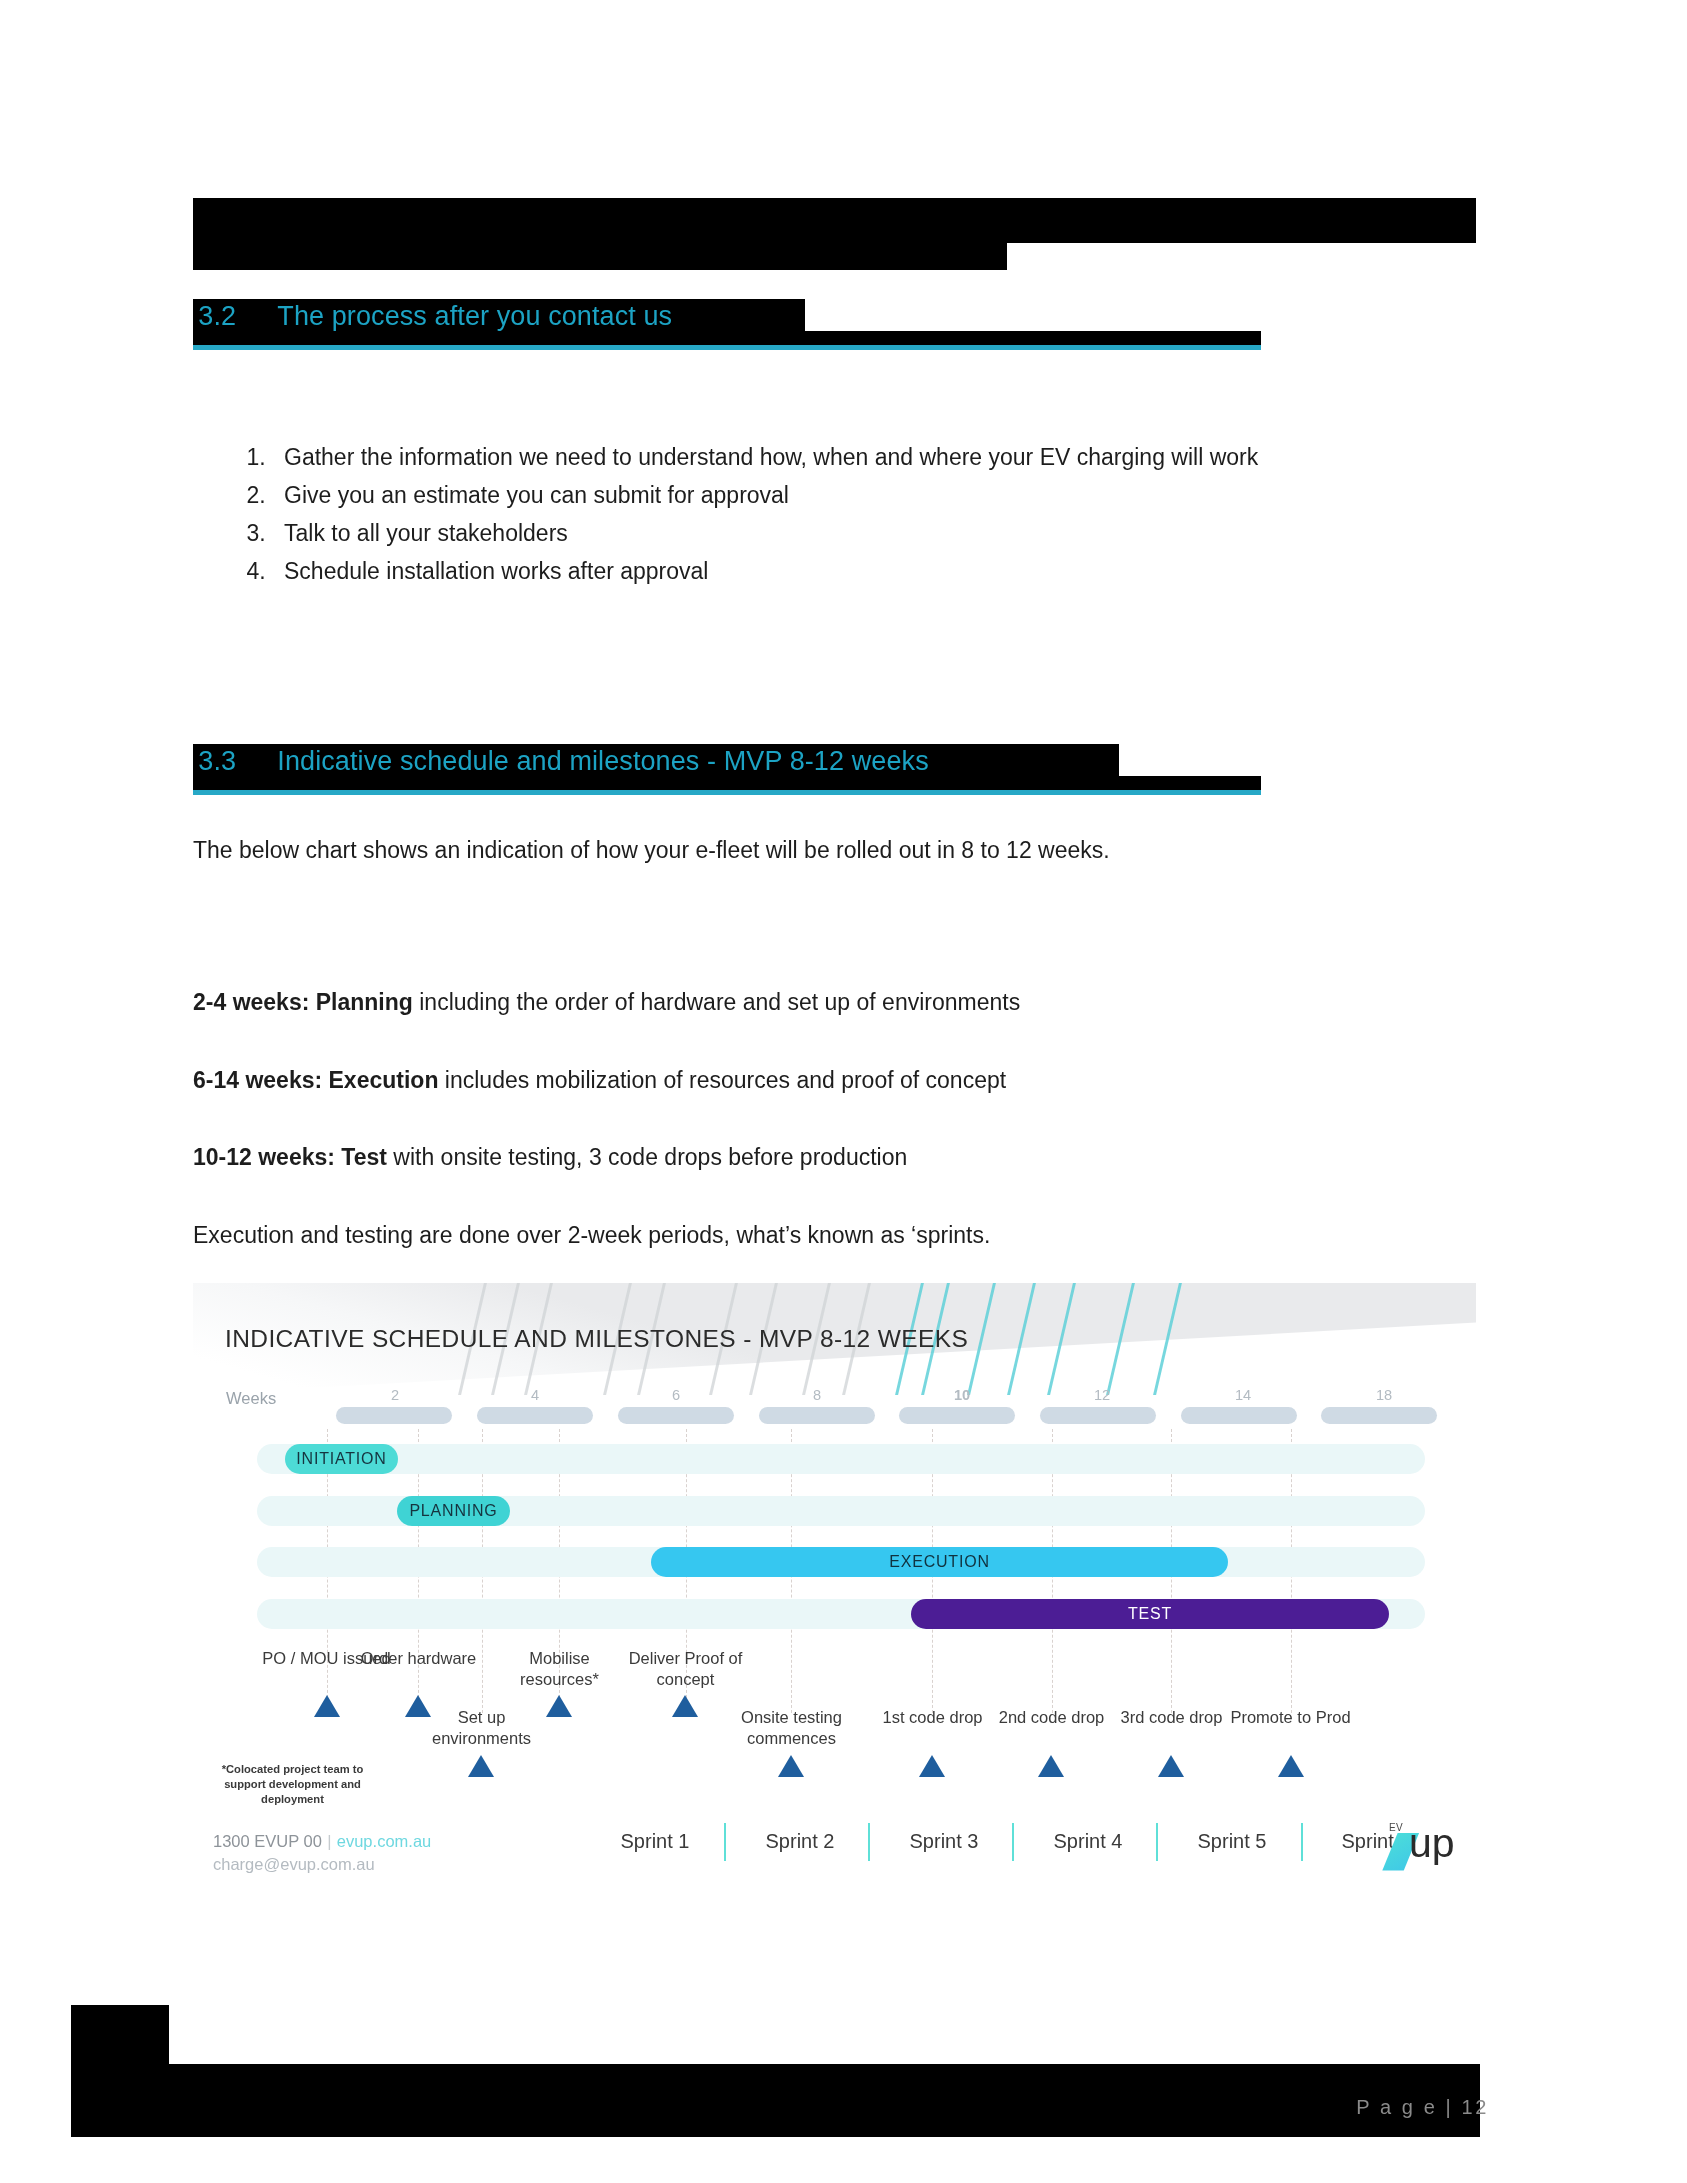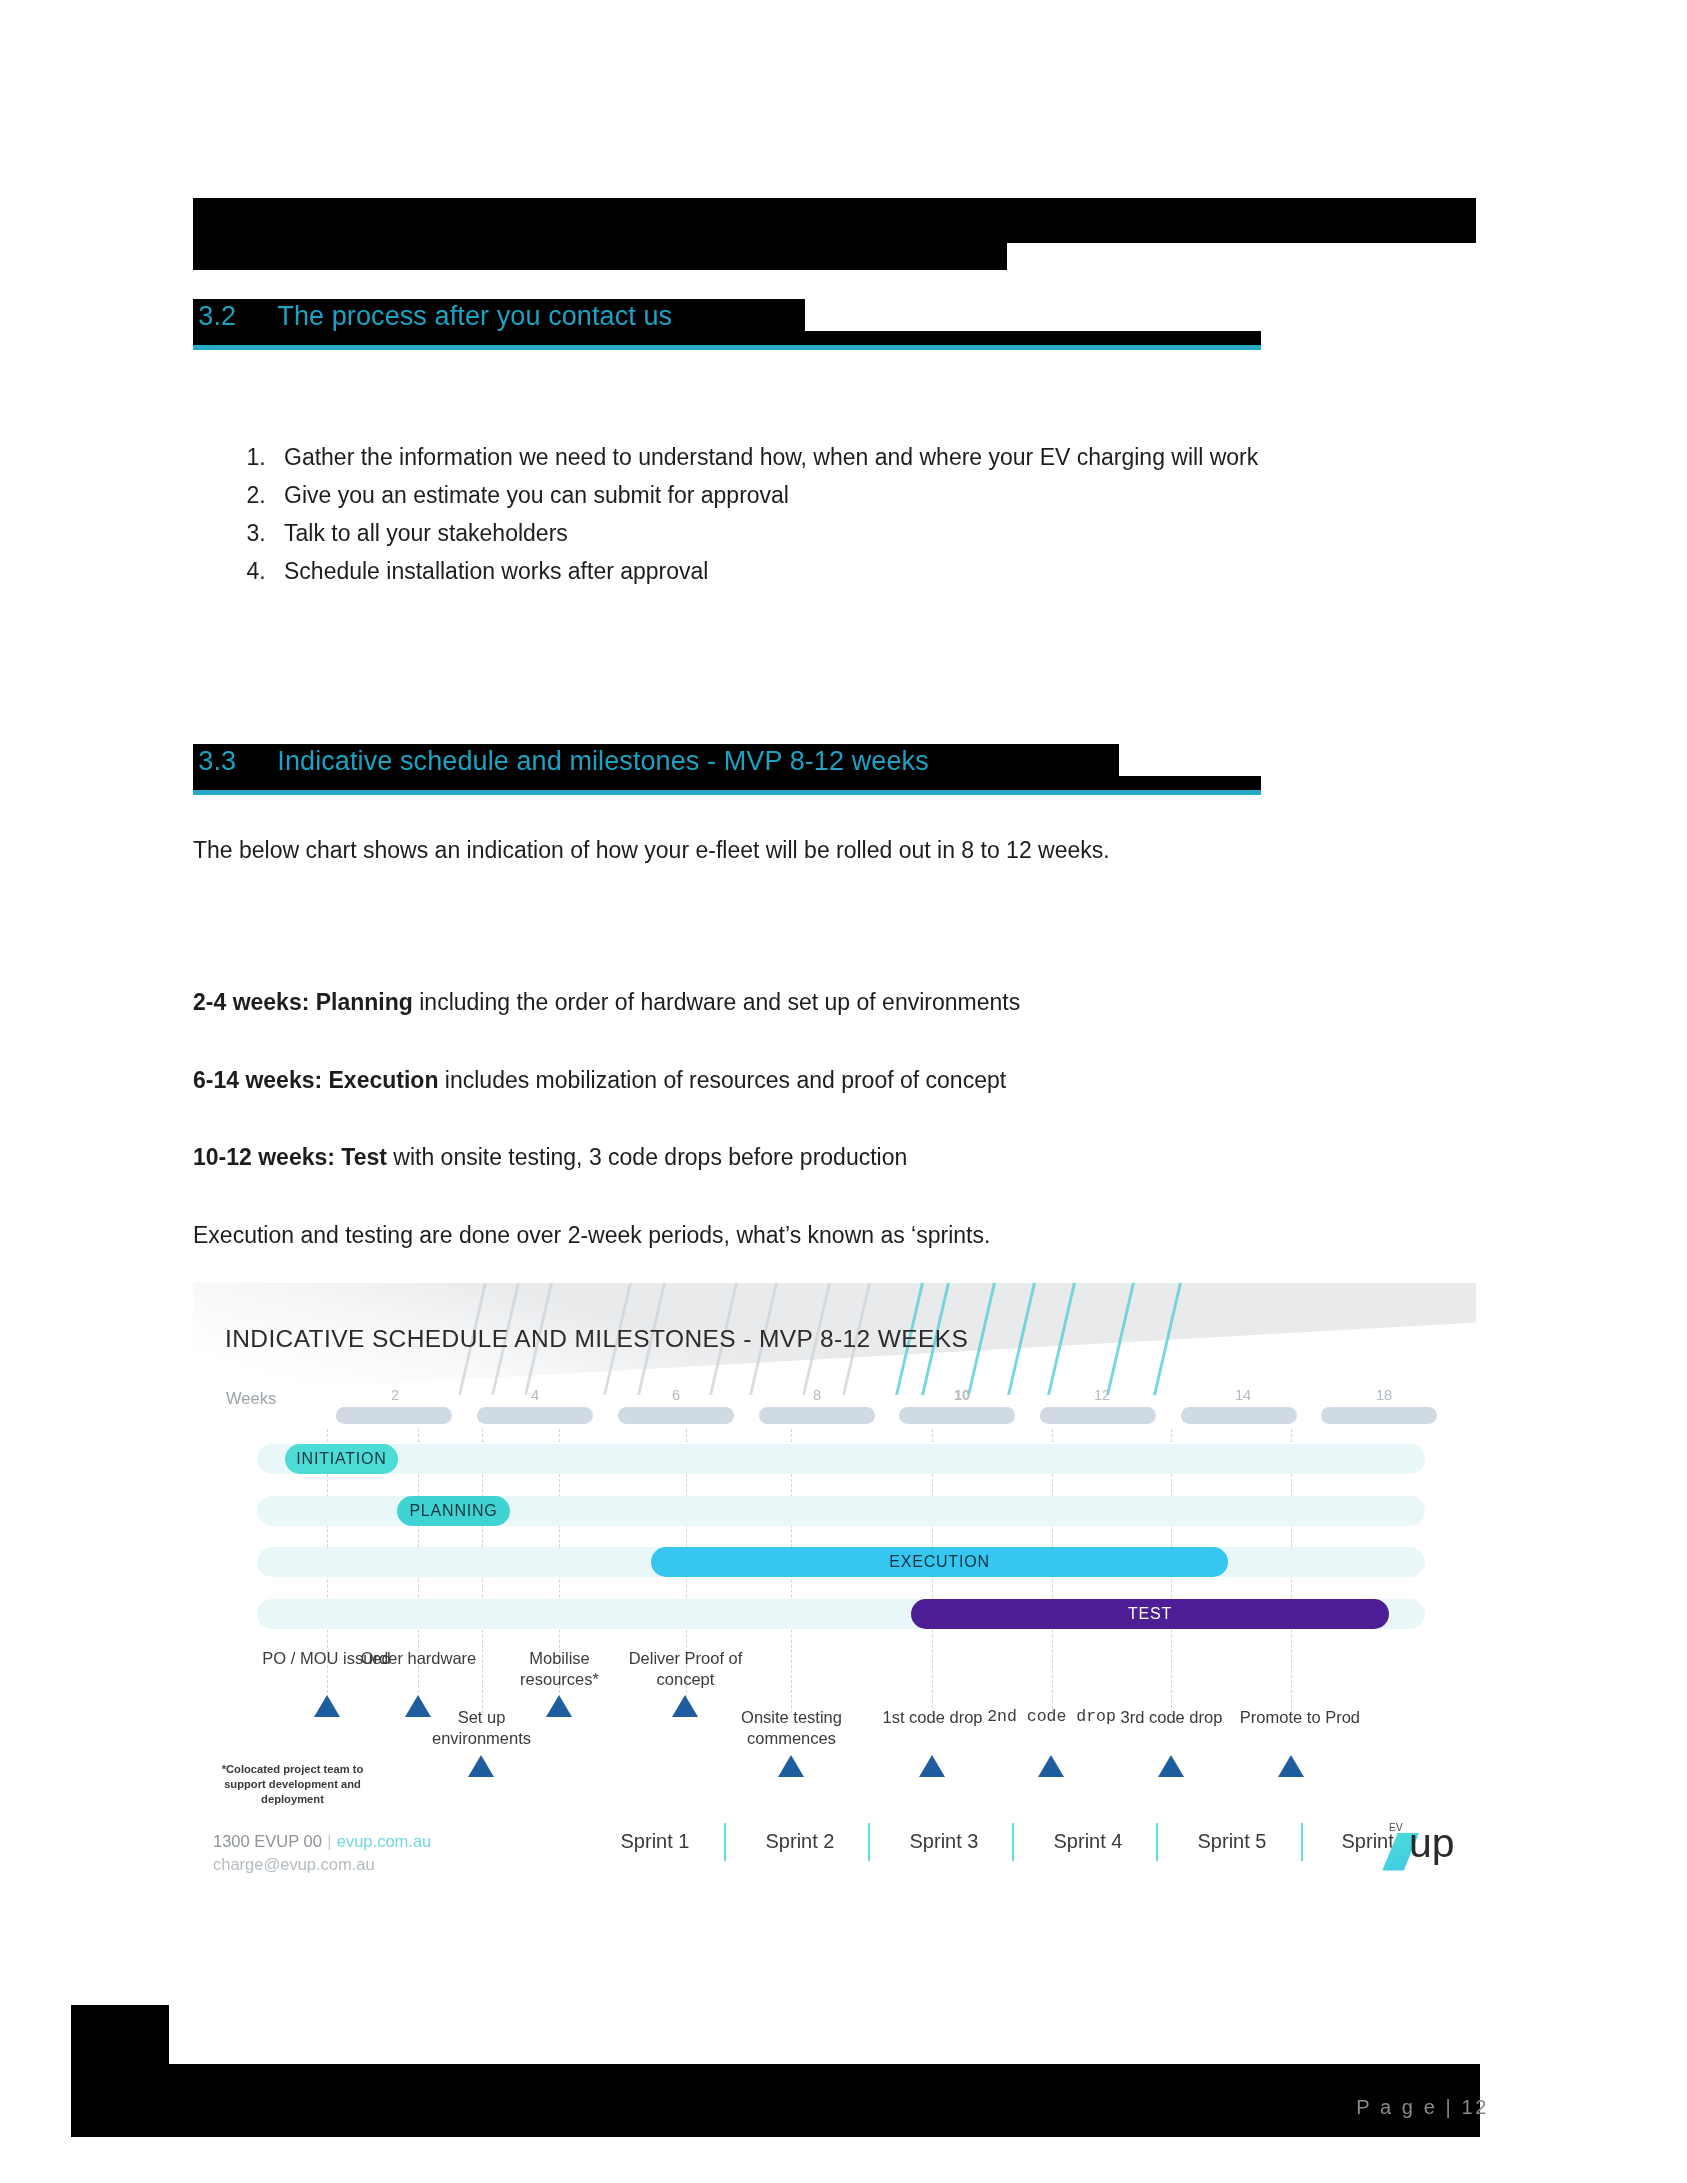--- a/index.html
+++ b/index.html
@@ -249,25 +249,25 @@
         <div class="mlabel" style="left: 297px; top: 384px; width: 139px;">Mobilise resources*</div>
         <div class="tri" style="left: 353px; top: 431px;"></div>
         <div class="mlabel" style="left: 423px; top: 384px; width: 139px;">Deliver Proof of concept</div>
         <div class="tri" style="left: 479px; top: 431px;"></div>
         <div class="mlabel" style="left: 219px; top: 443px; width: 139px;">Set up environments</div>
         <div class="tri" style="left: 275px; top: 491px;"></div>
         <div class="mlabel" style="left: 529px; top: 443px; width: 139px;">Onsite testing commences</div>
         <div class="tri" style="left: 585px; top: 491px;"></div>
         <div class="mlabel" style="left: 670px; top: 443px; width: 139px;">1st code drop</div>
         <div class="tri" style="left: 726px; top: 491px;"></div>
-        <div class="mlabel" style="left: 789px; top: 443px; width: 139px; font-family: Liberation Mono, monospace;">2nd code drop</div>
+        <div class="mlabel" style="left: 789px; top: 443px; width: 139px;">2nd code drop</div>
         <div class="tri" style="left: 845px; top: 491px;"></div>
         <div class="mlabel" style="left: 909px; top: 443px; width: 139px;">3rd code drop</div>
         <div class="tri" style="left: 965px; top: 491px;"></div>
-        <div class="mlabel" style="left: 1028px; top: 443px; width: 139px; text-align: right;">Promote to Prod</div>
+        <div class="mlabel" style="left: 1028px; top: 443px; width: 139px;">Promote to Prod</div>
         <div class="tri" style="left: 1085px; top: 491px;"></div>
       </div>
 
     <div class="footnote">*Colocated project team to support development and deployment</div>
 
     <div class="contact">
       <span>1300 EVUP 00</span><span class="sep">|</span><span class="web">evup.com.au</span><br>
       <span class="mail">charge@evup.com.au</span>
     </div>
 

